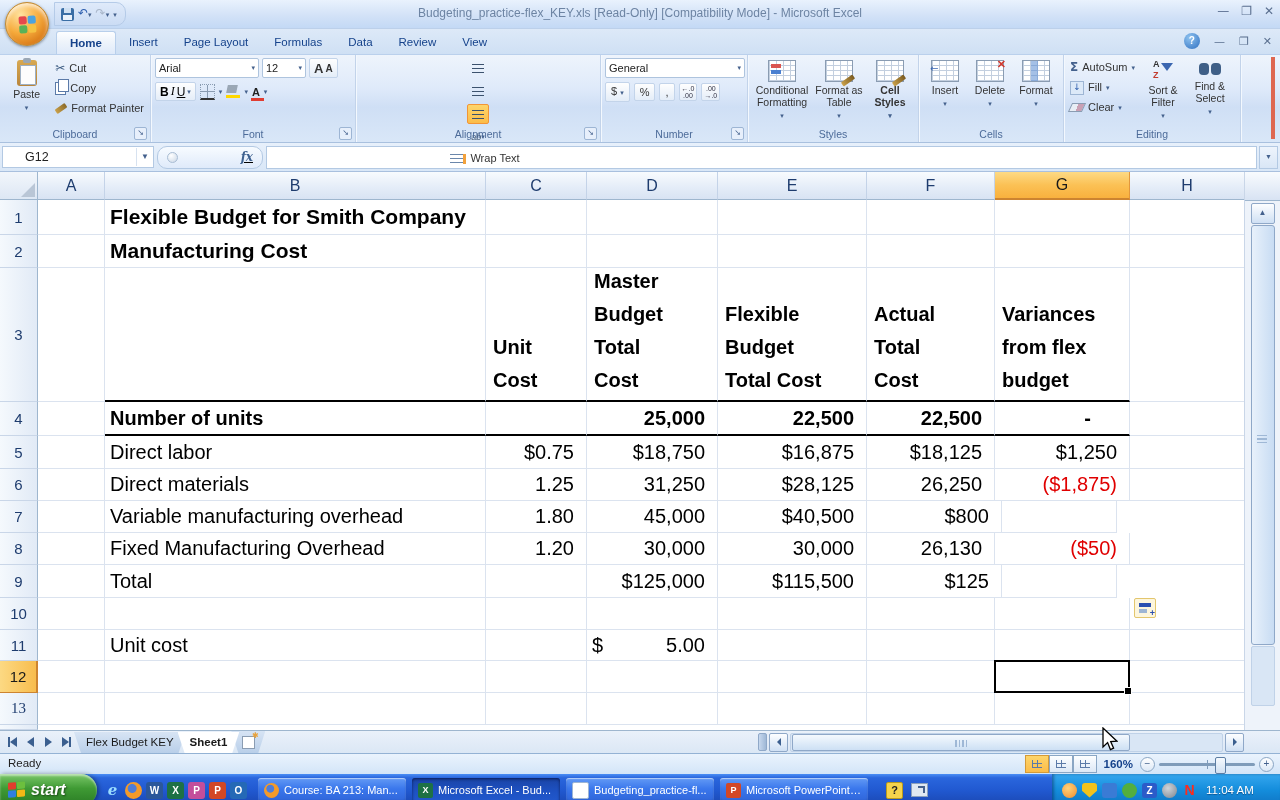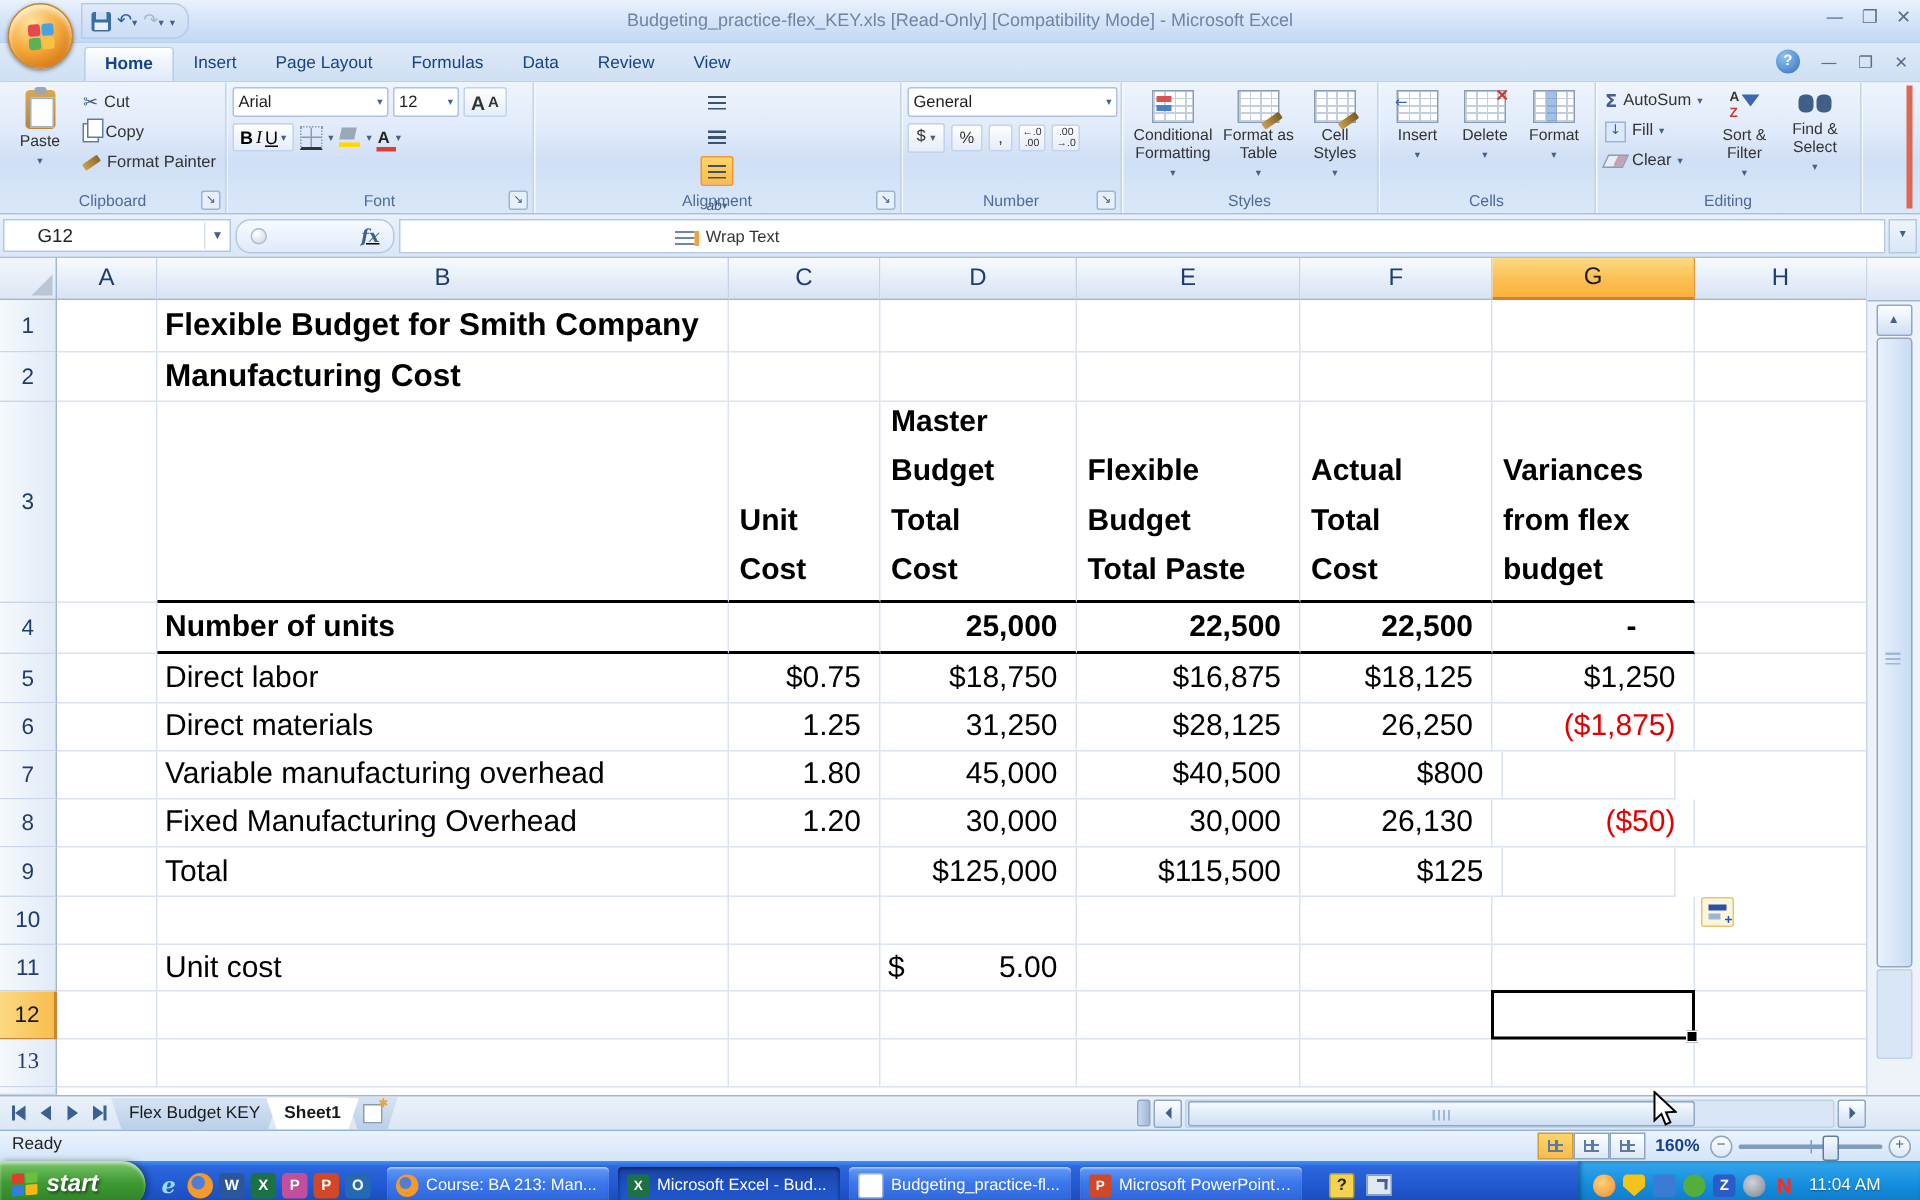--- a/index.html
+++ b/index.html
@@ -421,21 +421,21 @@
         <div class="bigbtn" style="width:56px;">
           <span class="mini-sheet ms-cf"></span>
           <span>Conditional Formatting</span>
             <span class="dd">▾</span>
         </div>
         <div class="bigbtn" style="width:52px;">
           <span class="mini-sheet ms-brush"></span>
           <span>Format as Table</span>
             <span class="dd">▾</span>
         </div>
-        <div class="bigbtn" style="width:44px;">
+        <div class="bigbtn" style="width:44px;font-weight:bold;">
           <span class="mini-sheet ms-brush"></span>
           <span>Cell Styles</span>
             <span class="dd">▾</span>
         </div>
       </div>
       <div class="rg-label">Styles</div>
     </div>
 
     <div class="rgroup g-cells" style="width:144px;">
       <div class="rg-body">
@@ -552,21 +552,21 @@
           <div class="cell" style="width: 67px;"></div>
           <div class="cell bb" style="width: 381px;"></div>
           <div class="cell bb hcell" style="width: 101px;">Unit
 Cost</div>
           <div class="cell bb hcell" style="width: 131px;">Master
 Budget
 Total
 Cost</div>
           <div class="cell bb hcell" style="width: 149px;">Flexible
 Budget
-Total Paste</div>
+Total Cost</div>
           <div class="cell bb hcell" style="width: 128px;">Actual
 Total
 Cost</div>
           <div class="cell bb hcell" style="width: 135px;">Variances
 from flex
 budget</div>
           <div class="cell" style="width: 115px;"></div>
         </div>
         <div class="grow" style="height: 34px;">
           <div class="rh">4</div>

